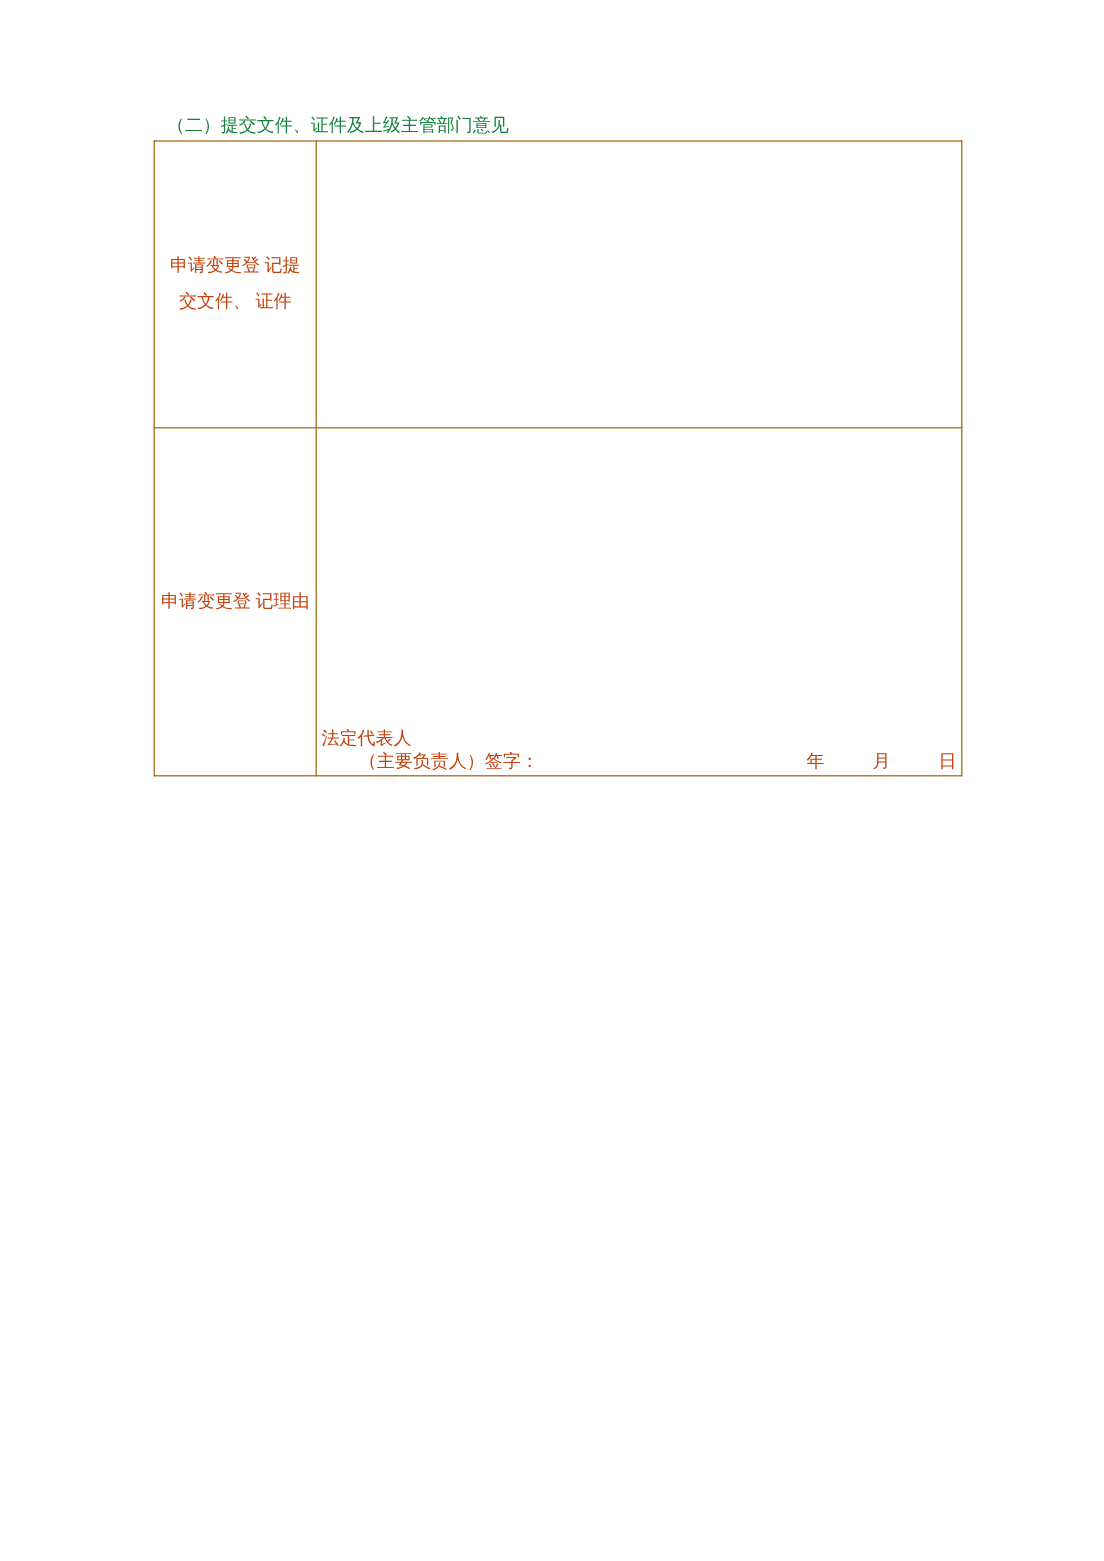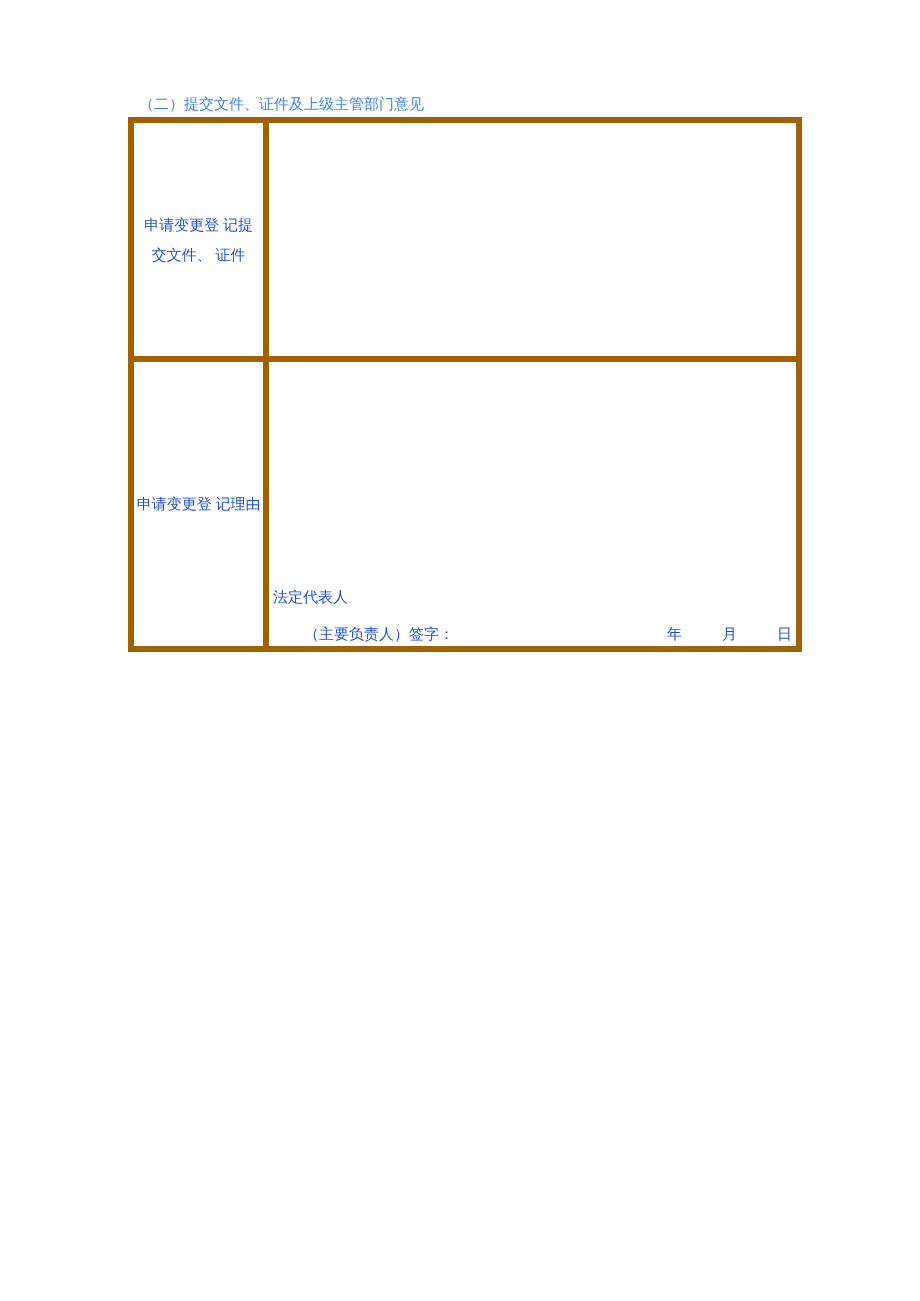--- a/index.html
+++ b/index.html
@@ -12,33 +12,33 @@
       font-family: "SimSun", "宋体", serif;
       width: 920px;
       height: 1301px;
       position: relative;
     }
     .page {
       padding: 95px 118px 0 128px;
     }
     .section-title {
       font-size: 15px;
-      color: #3b82f6;
+      color: #15803d;
       margin-bottom: 3px;
       margin-left: 11px;
     }
     .main-table {
       border-collapse: collapse;
       width: 100%;
       table-layout: fixed;
     }
     .main-table td {
-      border: 6px solid #a16207;
+      border: 1px solid #a16207;
       font-size: 15px;
-      color: #1d4ed8;
+      color: #c2410c;
       vertical-align: middle;
     }
     .col-label {
       width: 135px;
     }
     .row1 {
       height: 239px;
     }
     .row1 .label-cell {
       text-align: center;
@@ -55,21 +55,21 @@
     }
     .row2 .content-cell {
       vertical-align: bottom;
       padding: 0 4px 2px 4px;
       position: relative;
     }
     .signature-block {
       font-size: 15px;
     }
     .sig-line1 {
-      margin-bottom: 18px;
+      margin-bottom: 0;
       font-family: Liberation Mono, monospace;
     }
     .sig-line2 {
       display: flex;
       margin-left: 31px;
     }
     .sig-label {
       flex: 0 0 auto;
     }
     .date-part {

